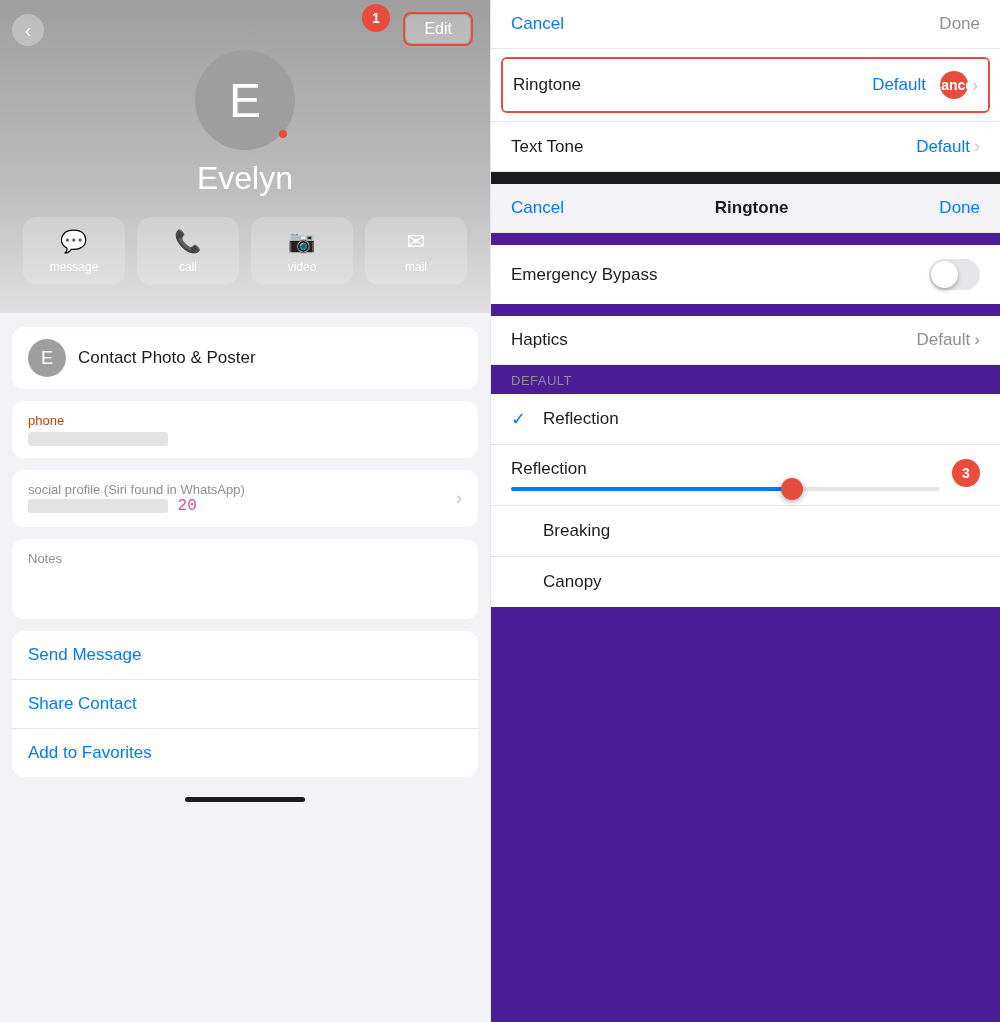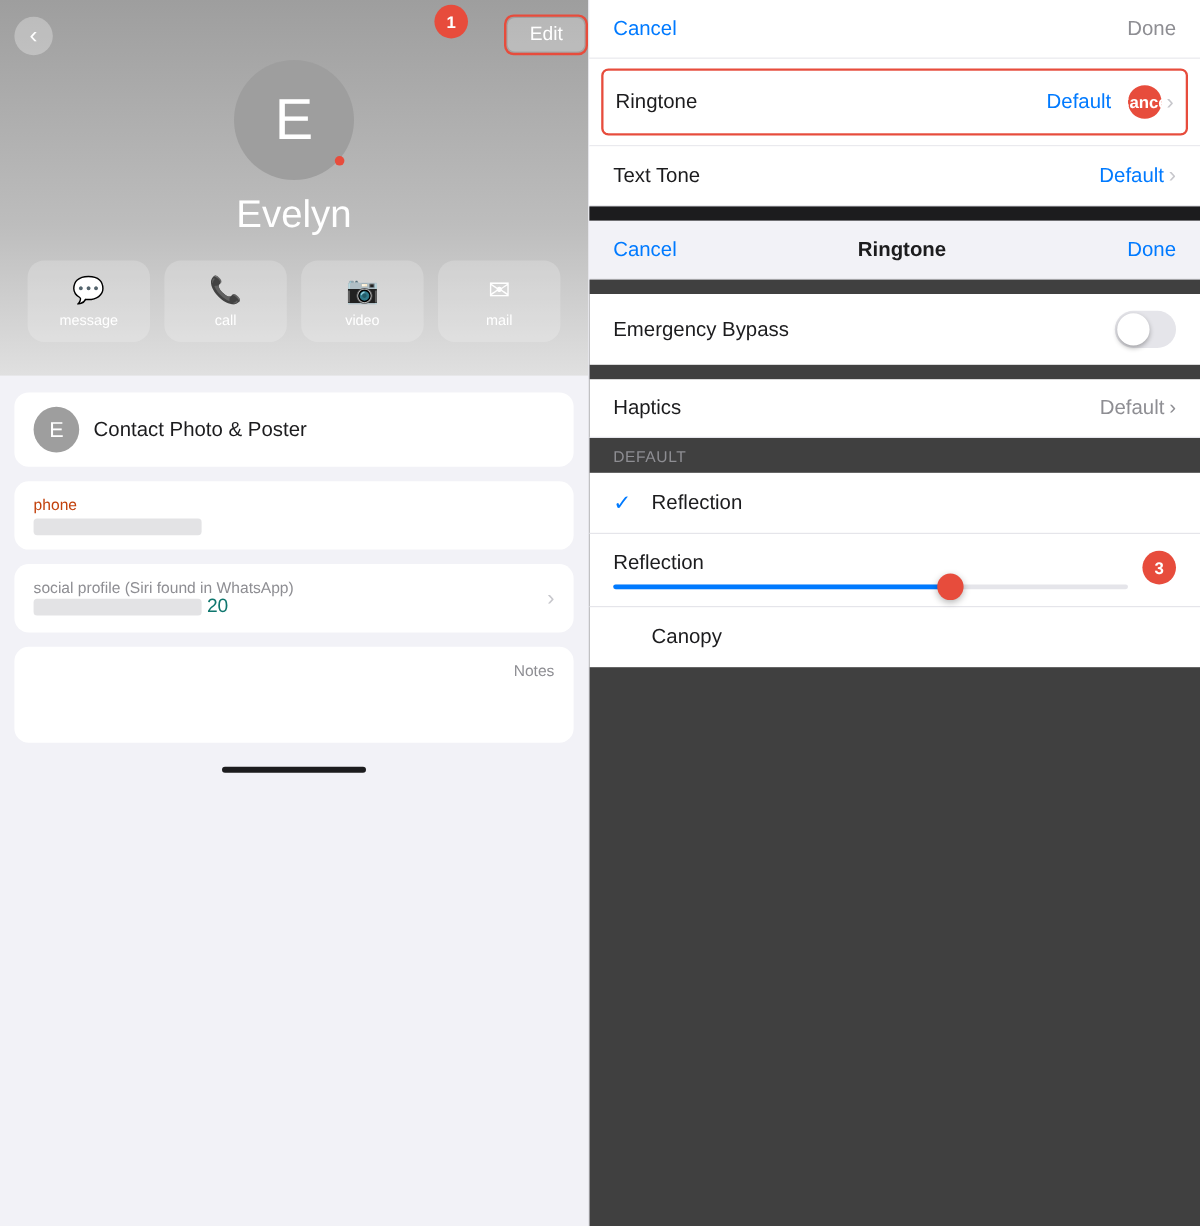--- a/index.html
+++ b/index.html
@@ -60,21 +60,21 @@
       font-weight: 700;
       display: flex;
       align-items: center;
       justify-content: center;
       z-index: 10;
     }
 
     .edit-btn-wrapper {
       position: absolute;
       top: 12px;
-      right: 0;
+      right: 17px;
       border: 2px solid #e74c3c;
       border-radius: 8px;
       padding: 1px;
     }
 
     .edit-btn {
       background: rgba(255,255,255,0.25);
       border: none;
       border-radius: 6px;
       color: white;
@@ -218,41 +218,41 @@
 
     .social-info { flex: 1; }
 
     .social-label {
       color: #8e8e93;
       font-size: 13px;
     }
 
     .social-value {
       font-size: 16px;
-      color: #0f766e;
+      color: #ec4899;
+      font-family: Liberation Mono, monospace;
     }
 
     .chevron-icon {
       color: #c7c7cc;
       font-size: 18px;
     }
 
     .notes-card {
       background: white;
       border-radius: 12px;
       margin: 0 12px;
       padding: 12px 16px;
       min-height: 80px;
     }
 
     .notes-label {
       color: #8e8e93;
       font-size: 13px;
       margin-bottom: 4px;
-      text-align: right;
     }
 
     
     .action-links-card {
       background: white;
       border-radius: 12px;
       margin: 0 12px;
       overflow: hidden;
     }
 
@@ -393,21 +393,21 @@
 
     .ringtone-title {
       font-size: 17px;
       font-weight: 600;
       color: #1c1c1e;
     }
 
     .ringtone-body {
       flex: 1;
       overflow-y: auto;
-      background: #404040;
+      background: #4c1d95;
     }
 
     .toggle-row {
       display: flex;
       align-items: center;
       justify-content: space-between;
       padding: 14px 20px;
       background: white;
       margin-top: 12px;
     }
@@ -614,20 +614,31 @@
           </div>
         </div>
         <span class="chevron-icon">›</span>
       </div>
     </div>
 
     <div class="notes-card">
       <div class="notes-label">Notes</div>
     </div>
 
+    <div class="action-links-card">
+      <div class="action-link-row">
+        <span class="action-link-text">Send Message</span>
+      </div>
+      <div class="action-link-row">
+        <span class="action-link-text">Share Contact</span>
+      </div>
+      <div class="action-link-row">
+        <span class="action-link-text">Add to Favorites</span>
+      </div>
+    </div>
 
     <div class="home-indicator-left">
       <div class="home-bar"></div>
     </div>
   </div>
 </div>
 
 <div class="right-panel">
 
   <div class="settings-section">
@@ -699,20 +710,24 @@
         <div class="ringtone-item" style="flex-direction:column;align-items:flex-start;padding-right:60px;">
           <span class="ringtone-name">Reflection</span>
           <div class="slider-track" style="width:100%;margin-top:8px;">
             <div class="slider-fill"></div>
             <div class="slider-thumb"></div>
           </div>
           <div class="step-badge-3">3</div>
         </div>
 
 
+        <div class="ringtone-item">
+          <span class="check-icon" style="visibility:hidden;">✓</span>
+          <span class="ringtone-name">Breaking</span>
+        </div>
 
         <div class="ringtone-item">
           <span class="check-icon" style="visibility:hidden;">✓</span>
           <span class="ringtone-name">Canopy</span>
         </div>
 
       </div>
     </div>
   </div>
 </div>

